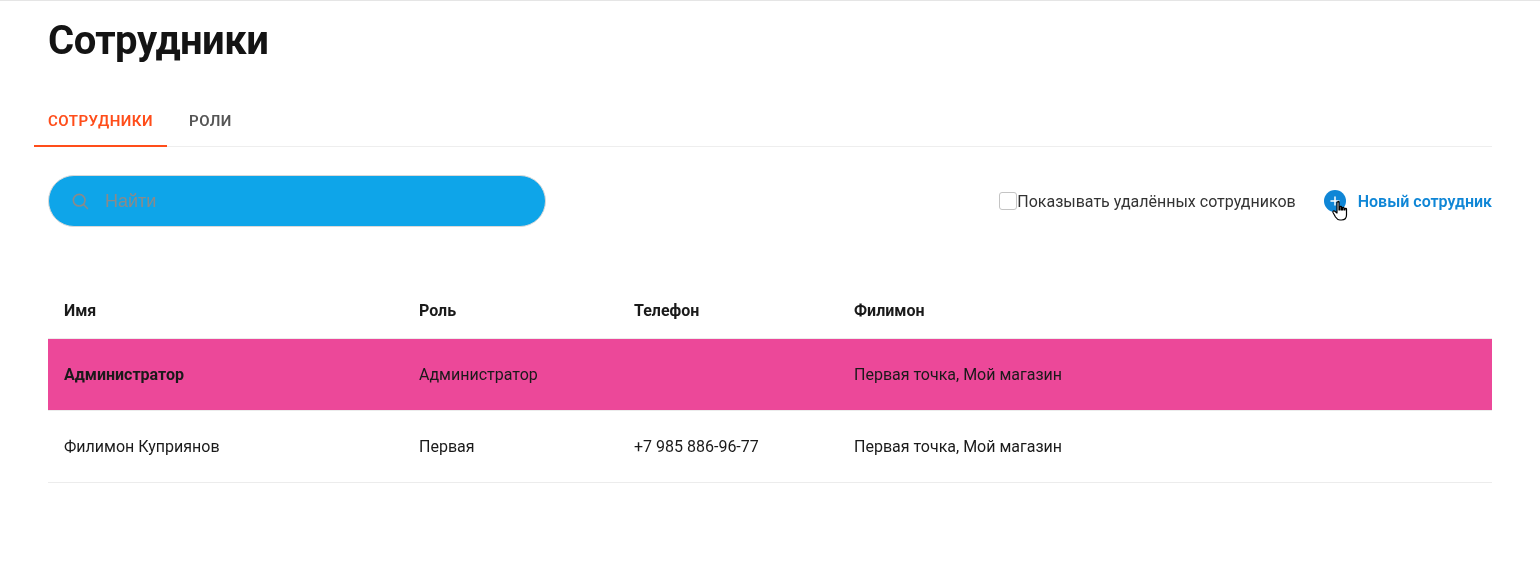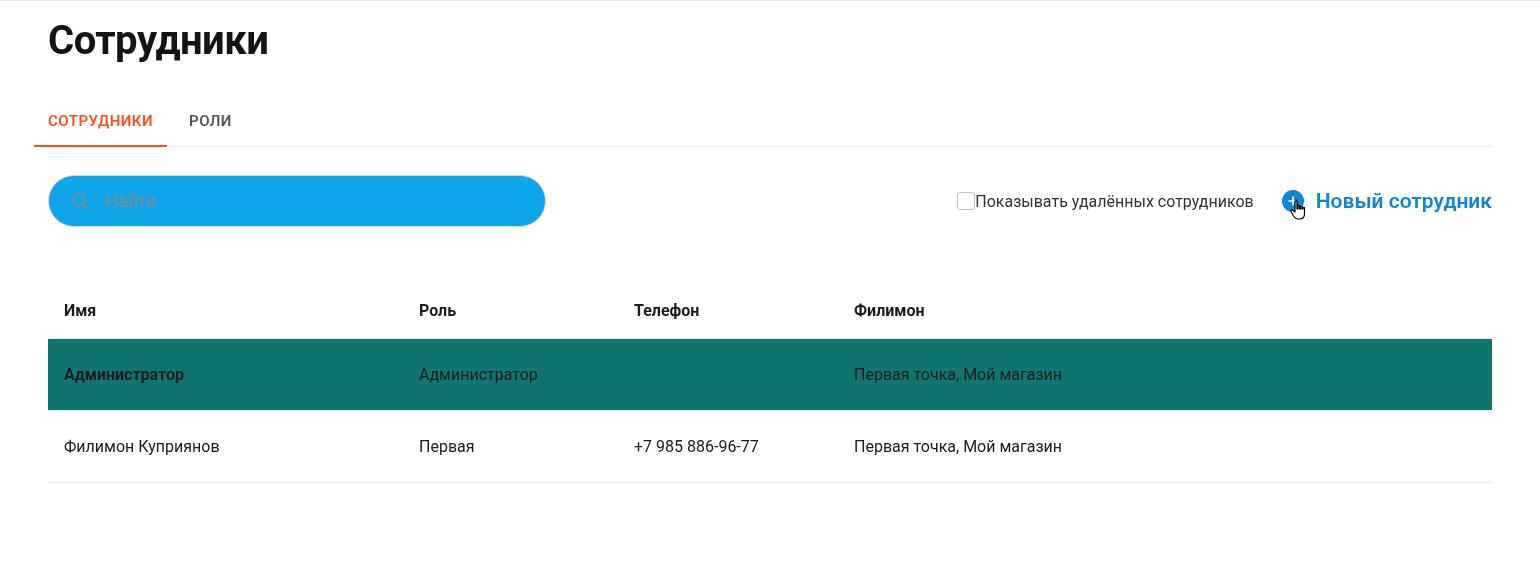--- a/index.html
+++ b/index.html
@@ -97,21 +97,21 @@
     width: 18px;
     height: 18px;
     border: 1px solid #c4c4c4;
     border-radius: 3px;
     background: #fff;
   }
   .new-btn {
     display: flex;
     align-items: center;
     gap: 12px;
-    font-size: 21px;
+    font-size: 16px;
     font-weight: 600;
     color: #0f86d6;
     cursor: pointer;
     position: relative;
   }
   .new-btn .plus-circle {
     width: 22px;
     height: 22px;
     border-radius: 50%;
     background: #0f86d6;
@@ -140,21 +140,21 @@
     padding: 18px 16px;
     border-bottom: 1px solid #ececec;
   }
   .table td {
     font-size: 16px;
     color: #1a1a1a;
     padding: 26px 16px;
     border-bottom: 1px solid #ececec;
   }
   .table tbody tr.highlight {
-    background: #0f766e;
+    background: #ec4899;
   }
   .table tbody tr.highlight td:first-child {
     font-weight: 700;
   }
   .col-name  { width: 355px; }
   .col-role  { width: 215px; }
   .col-phone { width: 220px; }
   .col-shops { width: auto; }
 </style>
 </head>

